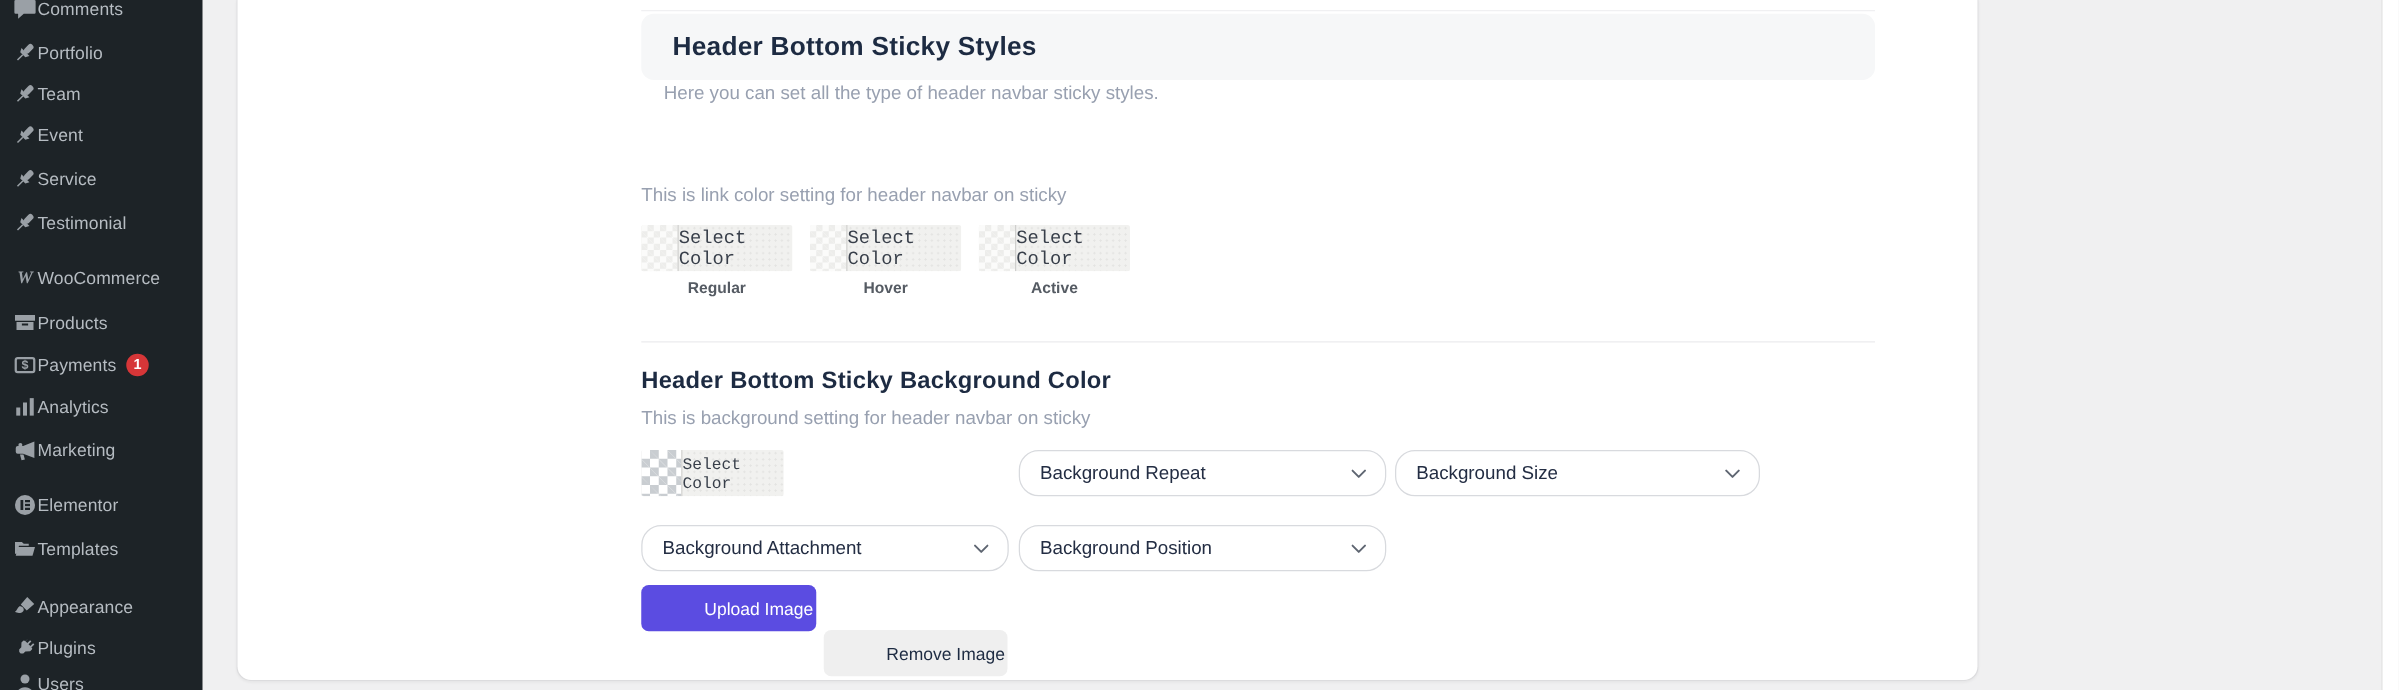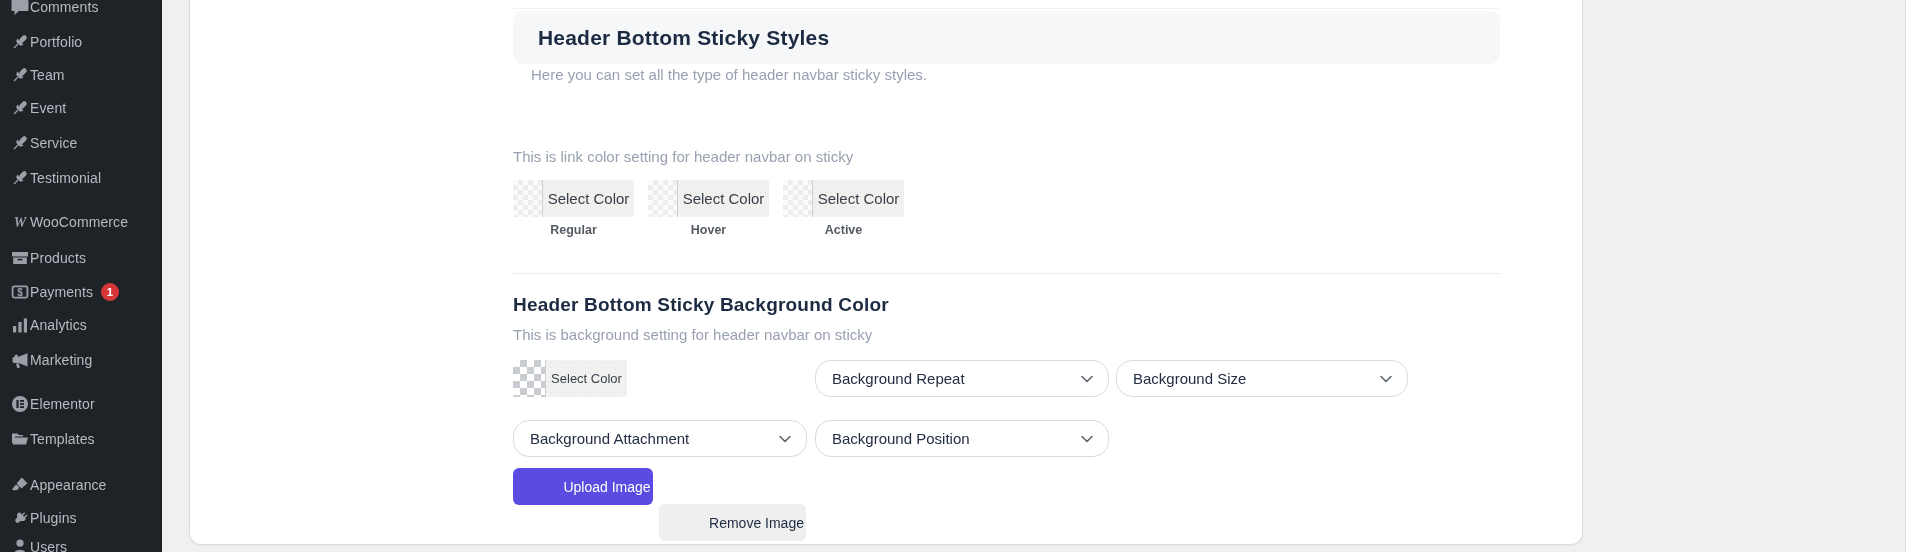--- a/index.html
+++ b/index.html
@@ -71,21 +71,21 @@
   .swatch {
     width:30px; flex:0 0 30px; border-right:1px solid #cfcfcd;
     background-color:#f8f8f7;
     background-image:
       linear-gradient(45deg,#ededeb 25%,transparent 25%,transparent 75%,#ededeb 75%),
       linear-gradient(45deg,#ededeb 25%,#fbfbfa 25%,#fbfbfa 75%,#ededeb 75%);
     background-position:0 0,5px 5px; background-size:10px 10px;
   }
   .color-btn .cbl {
     flex:1; display:flex; align-items:center; justify-content:center;
-    font-size:15px; color:#383f4a;
+    font-size:15px; color:#383f4a;font-family:Liberation Mono, monospace;
   }
   .state-label {
     margin-top:6px; text-align:center; font-size:12.5px; font-weight:bold; color:#555b63;
   }
 
   
   .color-btn.bg {
     position:absolute; left:323px; top:360px; width:114px;
   }
   .color-btn.bg .swatch {

